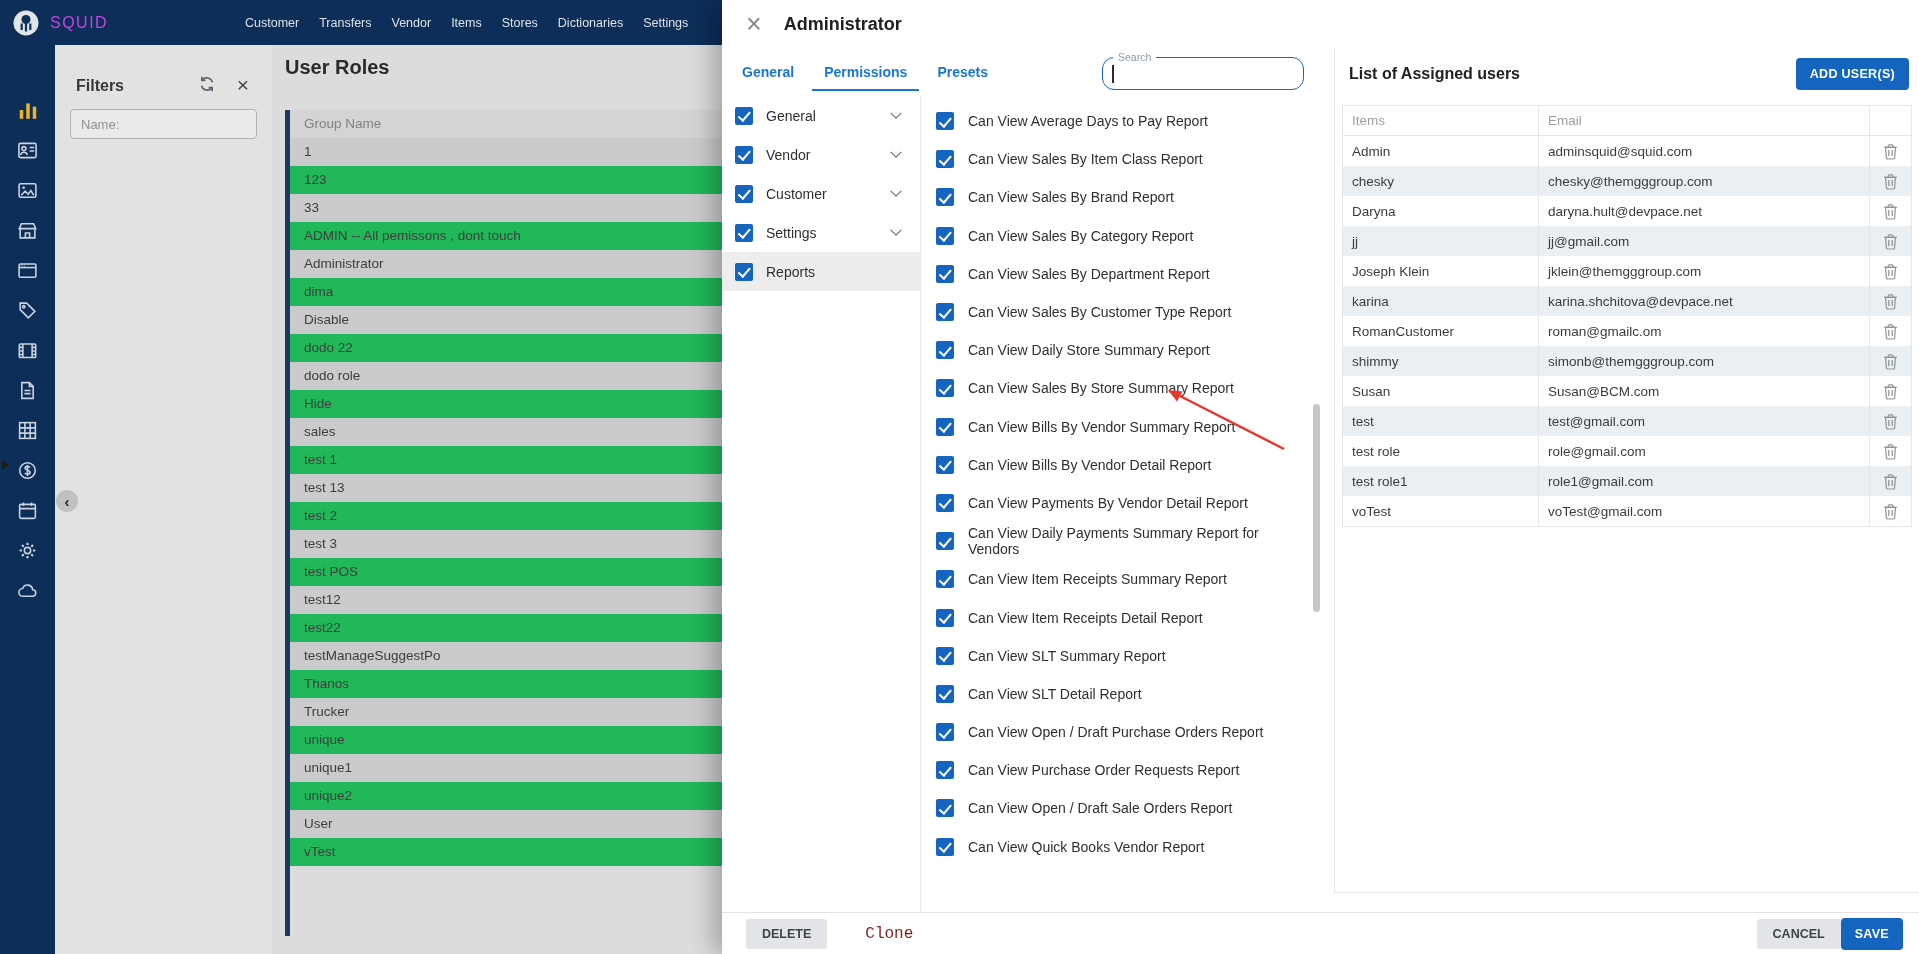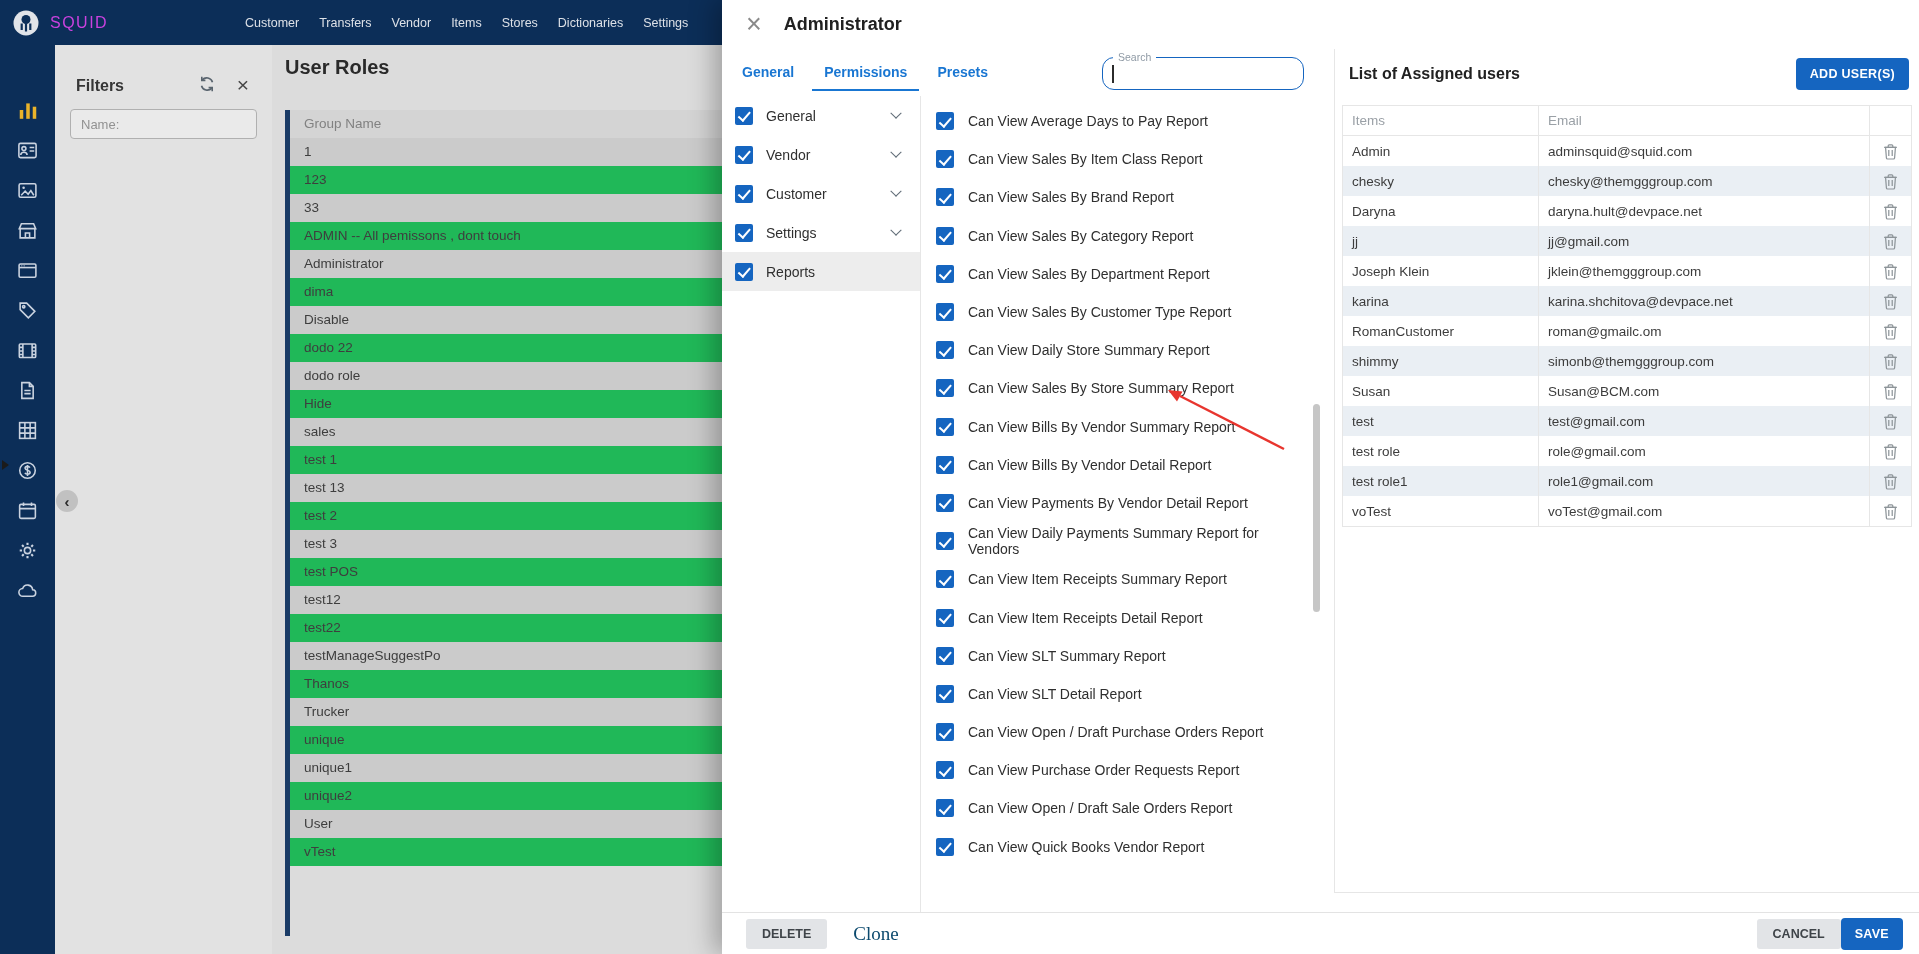--- a/index.html
+++ b/index.html
@@ -79,24 +79,24 @@
   .users-table{position:absolute;left:7px;right:7px;top:56px;border:1px solid var(--border)}
   .u-row{display:flex;height:30px;align-items:center;font-size:13.5px;color:#3c3c3c}
   .u-row.striped{background:#eaeff4}
   .u-head{color:#9aa0a6;border-bottom:1px solid var(--border)}
   .u-name{width:196px;padding-left:9px;border-right:1px solid var(--border);height:100%;display:flex;align-items:center;white-space:nowrap;overflow:hidden}
   .u-email{flex:1;padding-left:9px;white-space:nowrap;overflow:hidden}
   .u-trash{width:42px;border-left:1px solid var(--border);height:100%;display:flex;align-items:center;justify-content:center;cursor:pointer}
 
   
   .m-footer{position:absolute;left:0;right:0;bottom:0;height:42px;border-top:1px solid #e3e3e3;background:#fff;display:flex;align-items:center;justify-content:space-between;padding:0 16px 0 24px}
-  .f-left{display:flex;gap:26px}
+  .f-left{display:flex;gap:38px}
   .f-right{display:flex;align-items:center;}
   .btn-flat{background:#e2e4e7;color:#3f4449;border:none;border-radius:3px;font-size:12.5px;font-weight:700;padding:8px 16px;cursor:pointer;font-family:inherit}
-  .btn-text{background:none;border:none;font-size:19px;color:#0c4a6e;cursor:pointer;font-family:Liberation Serif, serif}
+  .btn-text{background:none;border:none;font-size:16px;color:#7f1d1d;cursor:pointer;font-family:Liberation Mono, monospace}
 
   
   #arrow-overlay{position:absolute;left:0;top:0;z-index:30;pointer-events:none}
   #arrow-overlay line{stroke:var(--arrow-red);stroke-width:2.4}
   #arrow-overlay polygon{fill:var(--arrow-red)}
 </style>
 </head>
 <body style="--navy: #0c315e; --accent: #1565c0; --tabblue: #1976d2; --yellow: #fbc02d; --arrow-red: #e8352e;">
 
 <div id="app">

